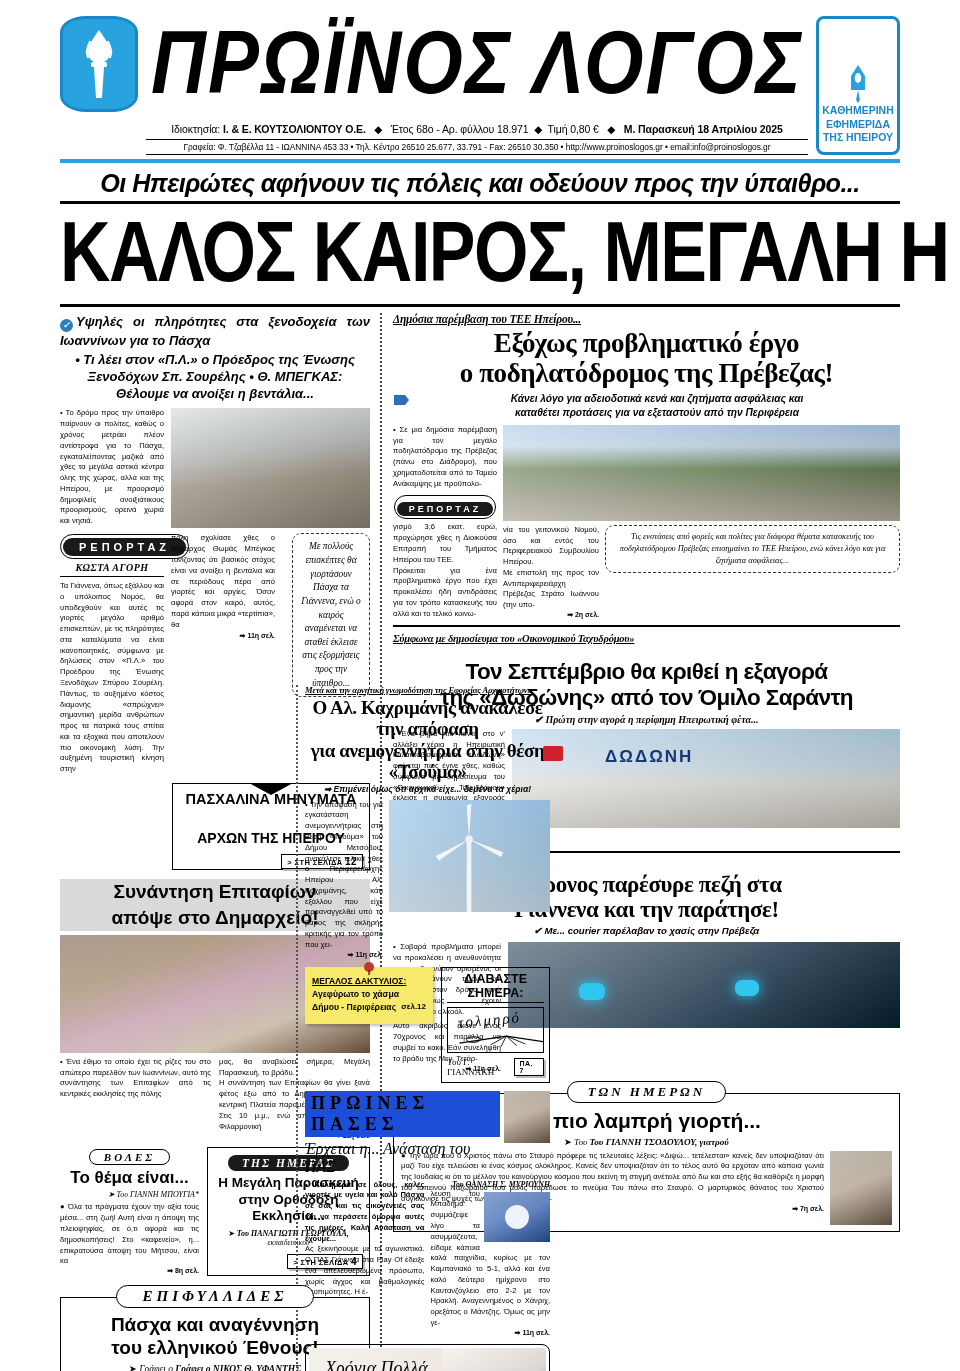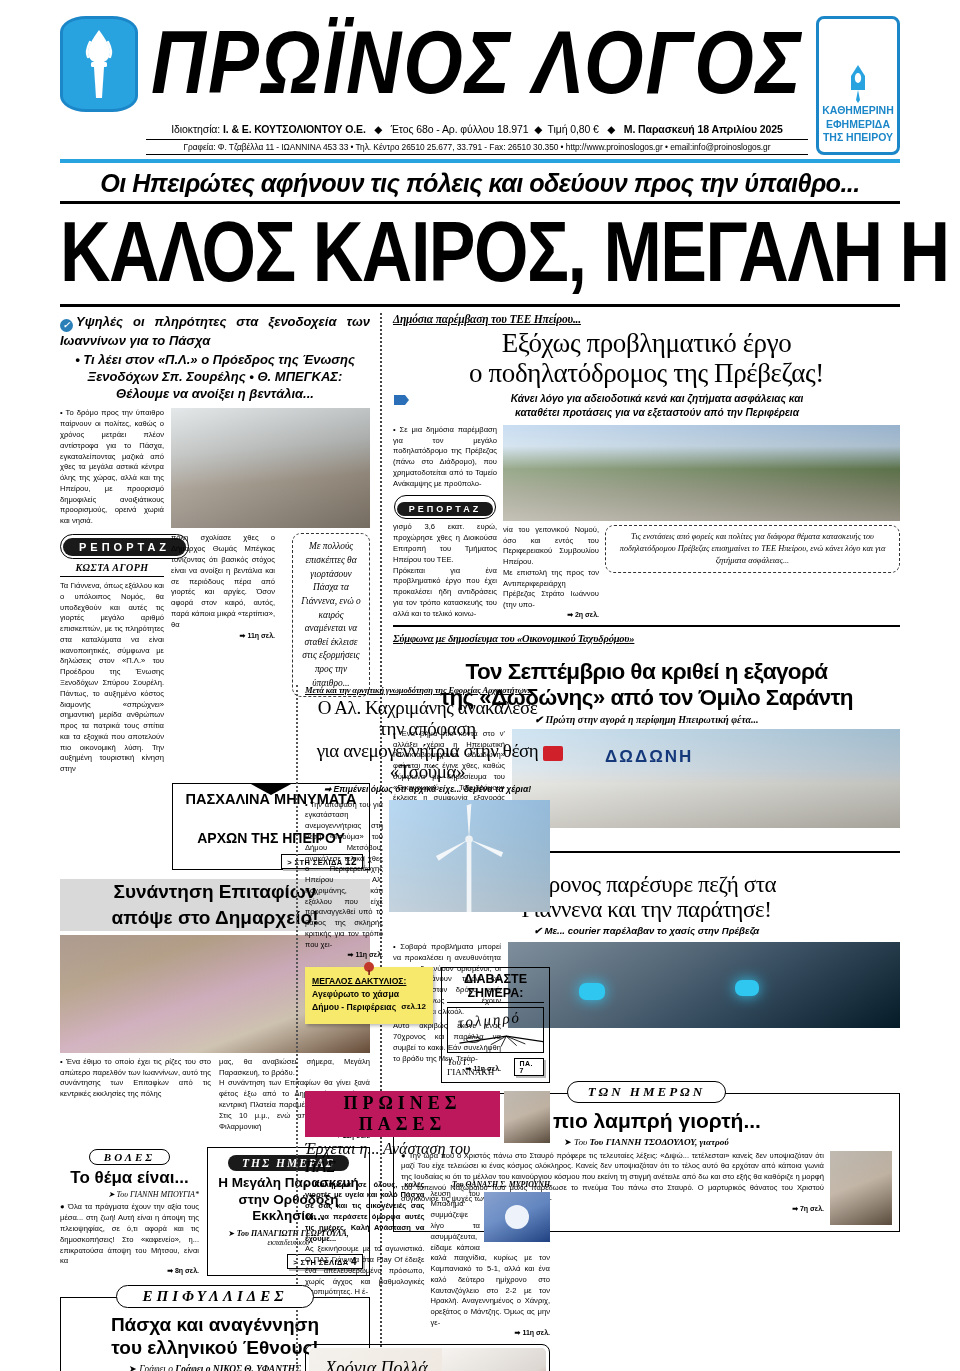--- a/index.html
+++ b/index.html
@@ -130,41 +130,41 @@
     font-size:7.5px; font-weight:bold; padding:1px 5px; letter-spacing:.4px;
     box-shadow:2px 2px 0 #bbb;
   }
   .arrow-ref { font-size:7px; font-weight:bold; white-space:nowrap; }
 
   .sec-kicker {
     font-family:"Liberation Serif",serif; font-style:italic; font-weight:bold;
     font-size:11.5px; text-decoration:underline; letter-spacing:-.2px;
   }
   .sec-head-serif {
-    font-family:"Liberation Serif",serif; font-weight:normal;
+    font-family:"Liberation Serif",serif; font-weight:bold;
     font-size:27px; text-align:center; line-height:1.12; letter-spacing:-.4px;
   }
   .sec-head-sans {
     font-weight:bold; font-size:22.5px; text-align:center; line-height:1.14; letter-spacing:-.6px;
   }
   .sec-deck {
     font-style:italic; font-weight:bold; font-size:10.2px; text-align:center; line-height:1.35;
   }
   .sec-deck-serif{
     font-family:"Liberation Serif",serif; font-style:italic; font-weight:bold;
     font-size:10px; text-align:center;
   }
 
   .gray-head {
     background:#d9d9d9; text-align:center; font-weight:bold; font-size:19px;
     padding:2px 4px; line-height:1.15;
   }
   .gray-head-serif{
-    background:#be185d; text-align:center; font-weight:bold; font-size:18px;
-    padding:2px 12px; letter-spacing:5px; font-family:"Liberation Serif",serif;
+    background:#1d4ed8; font-weight:bold; font-size:18px;
+    padding:2px 6px; letter-spacing:5px; font-family:"Liberation Serif",serif;
   }
 
   .ribbon {
     border:1.4px solid #000; border-radius:14px; display:inline-block;
     padding:2px 18px; font-family:"Liberation Serif",serif; font-weight:bold;
     font-style:italic; font-size:13px; letter-spacing:3px;
   }
   .ribbon-dark {
     background:#1a1a1a; color:#fff; border-radius:13px; display:inline-block;
     padding:2px 14px; font-family:"Liberation Serif",serif; font-weight:bold;

